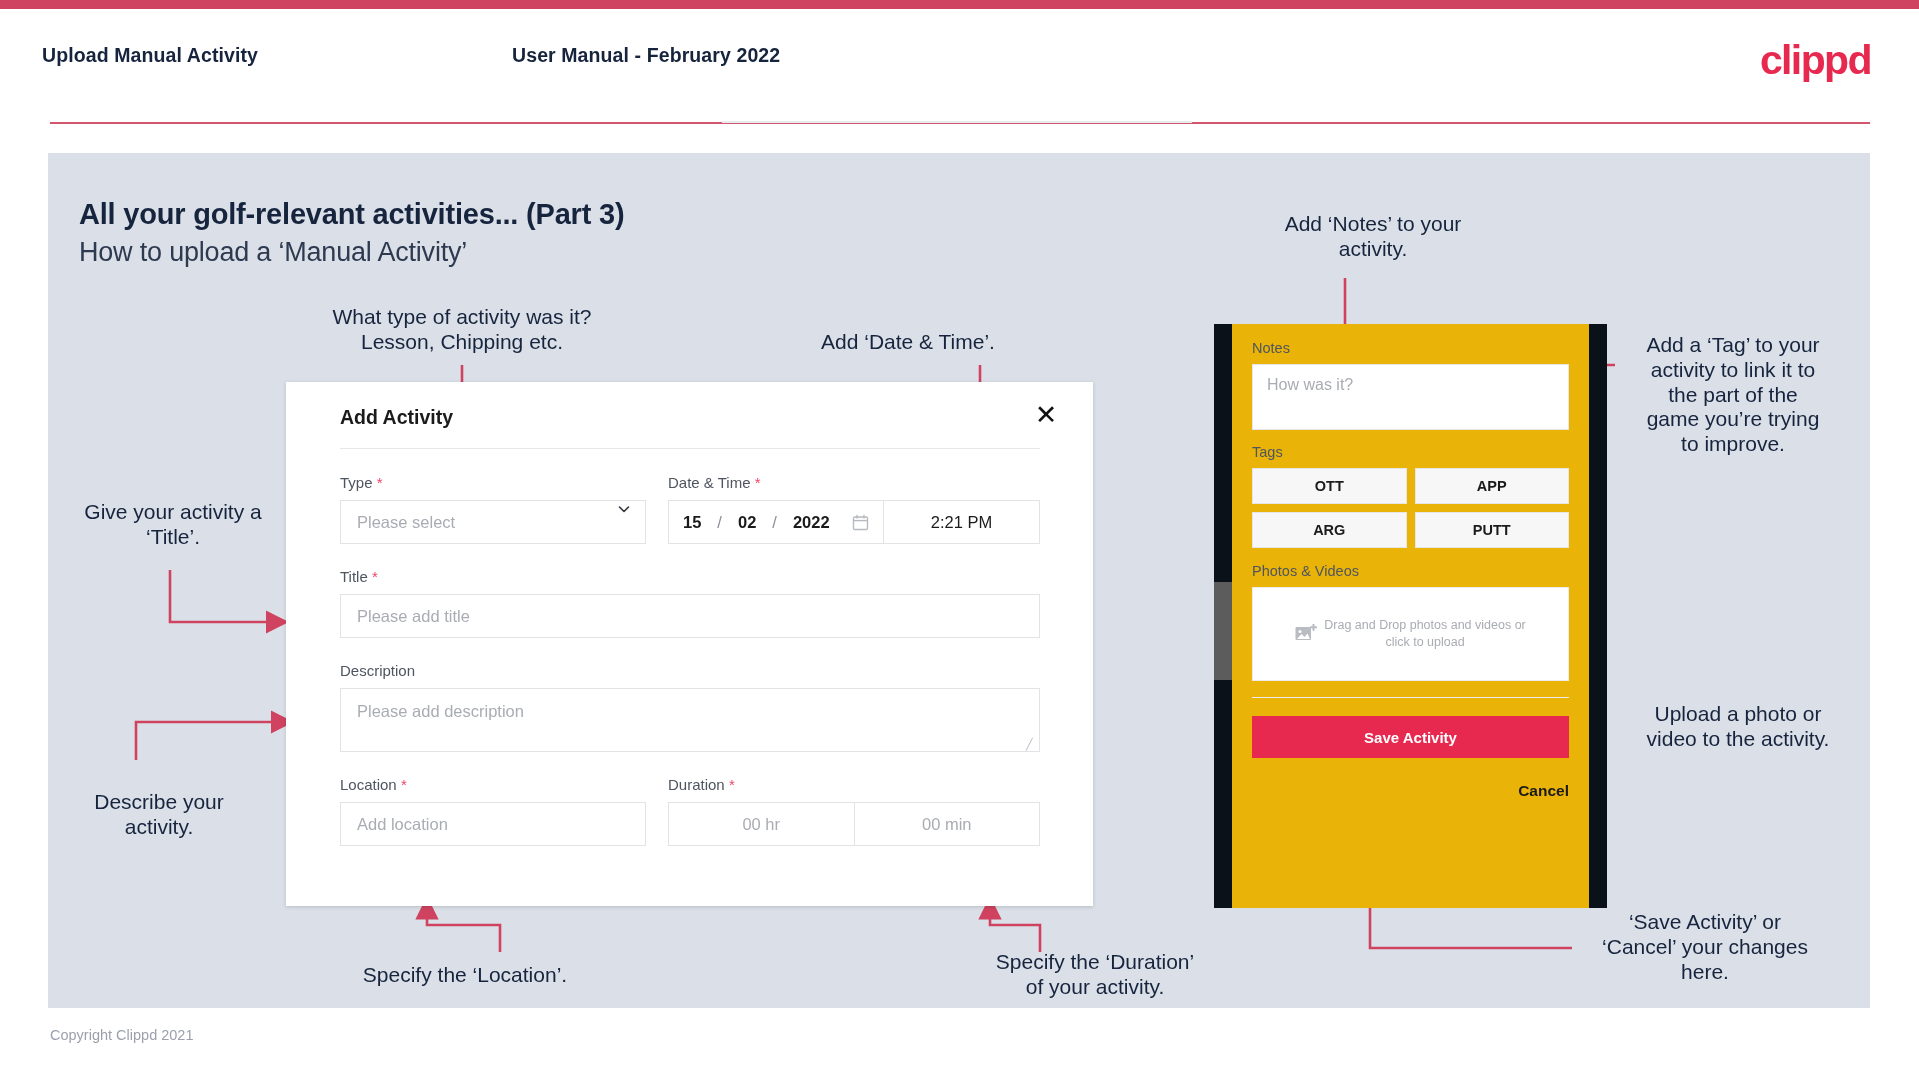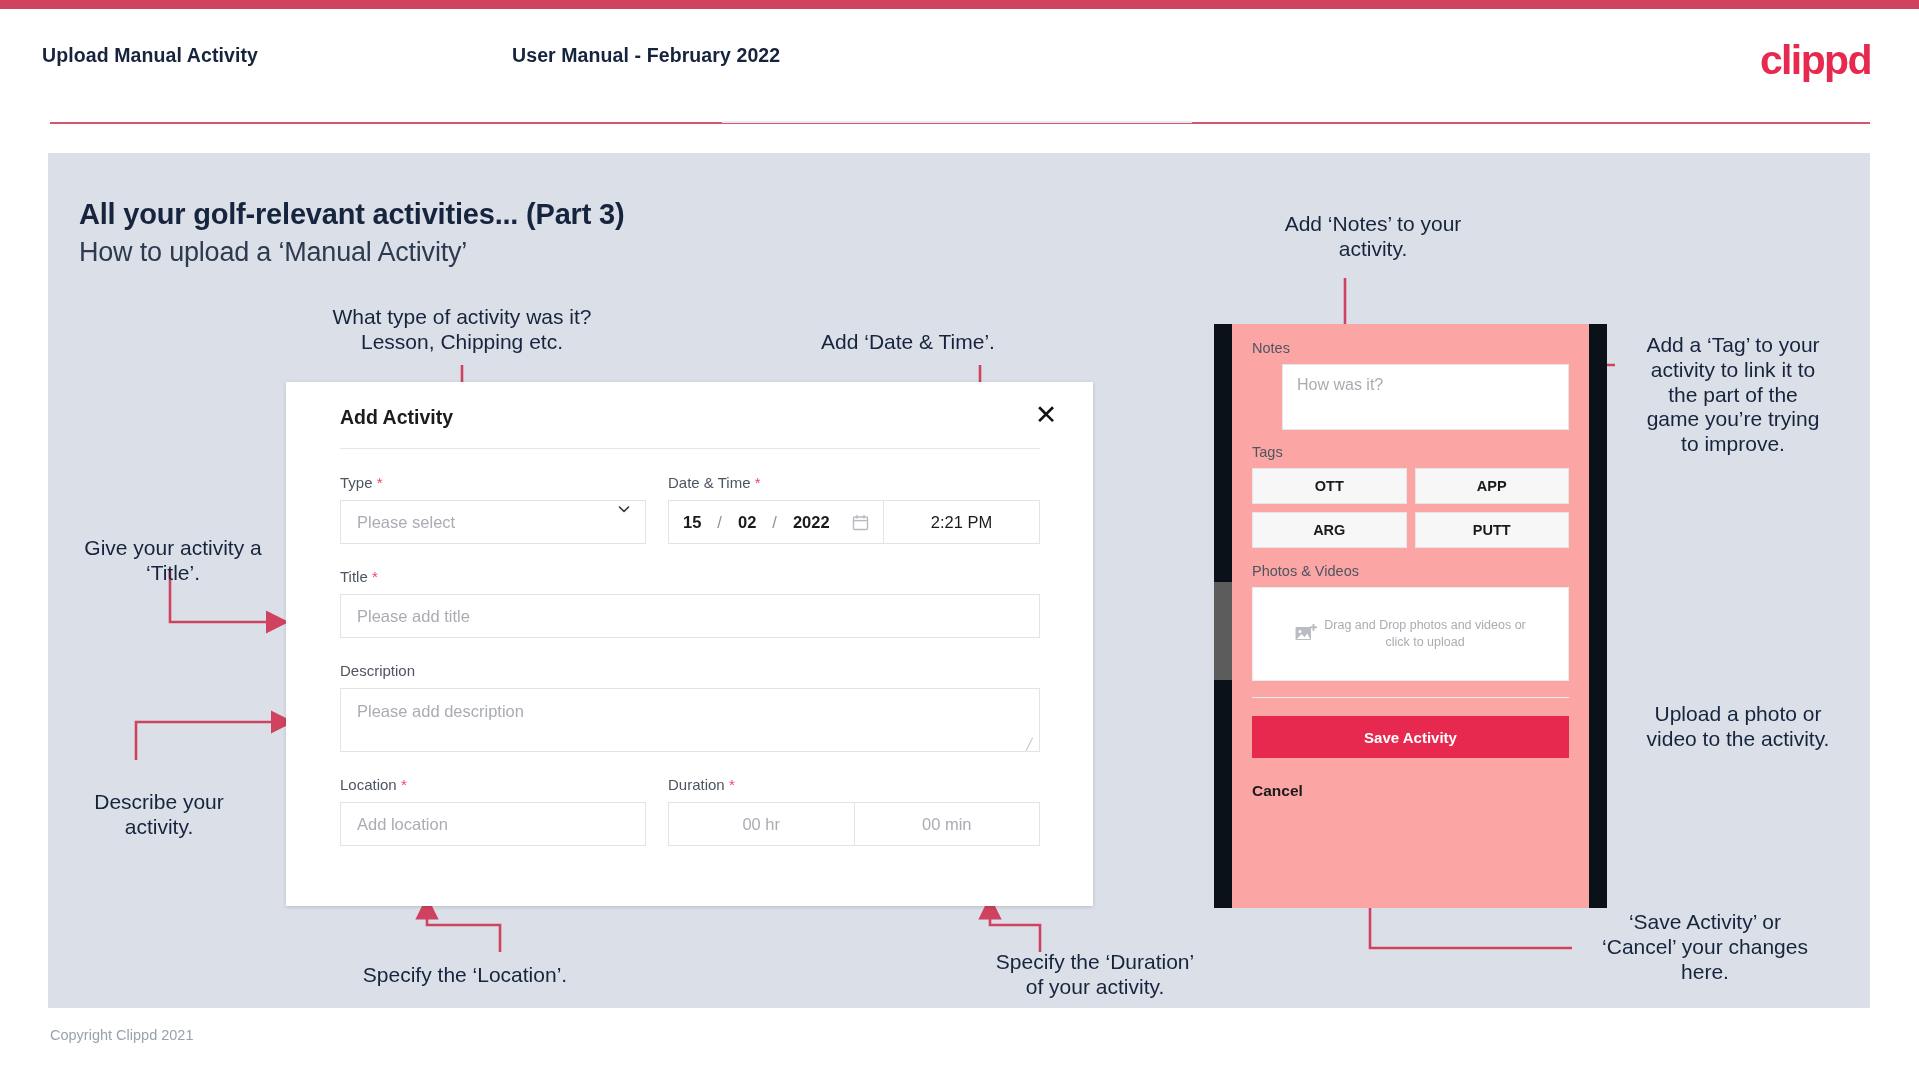--- a/index.html
+++ b/index.html
@@ -163,27 +163,27 @@
   .phone-edge-l .btn1 {
     position: absolute; left: 0; top: 258px; width: 18px; height: 98px;
     background: #5c5c5c;
   }
   .phone-edge-r {
     position: absolute; right: 0; top: 0; width: 18px; height: 584px;
     background: #0b1118;
   }
   .phone-screen {
     position: absolute; left: 18px; top: 0; width: 357px; height: 584px;
-    background: #fca5a5; overflow: hidden;
+    background: #eab308; overflow: hidden;
   }
   .ps-pad { padding: 16px 20px 0 20px; }
   .ps-lbl { font-size: 14.5px; color: #4e5560; margin-bottom: 8px; }
   .notes-box {
     height: 66px; border: 1px solid #e6e6e6; background: #fff;
-    padding: 11px 14px; font-size: 16px; color: #a9acb2; margin-left: 30px;
+    padding: 11px 14px; font-size: 16px; color: #a9acb2;
   }
   .tags-grid {
     display: grid; grid-template-columns: 1fr 1fr; gap: 8px;
   }
   .tag {
     height: 36px; border: 1px solid #e6e6e6; background: #f7f7f7;
     display: flex; align-items: center; justify-content: center;
     font-size: 14.5px; font-weight: 700; color: #1b1b1b;
   }
   .pv-box {
@@ -194,21 +194,21 @@
   .pv-txt {
     font-size: 12.5px; color: #a9acb2; text-align: center; line-height: 1.35;
   }
   .ps-rule { height: 1px; background: #ececec; margin: 16px 0 0 0; }
   .save-btn {
     margin: 18px 0 0 0; height: 42px; background: #e8294f;
     display: flex; align-items: center; justify-content: center;
     color: #fff; font-size: 15px; font-weight: 700; cursor: pointer;
   }
   .cancel-btn {
-    margin-top: 24px; text-align: left;
+    margin-top: 24px; text-align: right;
     font-size: 15.5px; font-weight: 700; color: #1b1b1b; cursor: pointer;
   }
 </style>
 </head>
 <body>
 
 <div id="root">
 
   <div class="topbar"></div>
 
@@ -251,21 +251,21 @@
 
       <path d="M1572,948 L1370,948 L1370,845"></path>
     </g>
   </svg>
 
   <div class="anno" style="left:312px; top:305px; width:300px;">What type of activity was it?
 Lesson, Chipping etc.</div>
 
   <div class="anno" style="left:788px; top:330px; width:240px;">Add ‘Date &amp; Time’.</div>
 
-  <div class="anno" style="left:48px; top:536px; width:250px;">Give your activity a
+  <div class="anno" style="left:48px; top:500px; width:250px;">Give your activity a
 ‘Title’.</div>
 
   <div class="anno" style="left:48px; top:790px; width:222px;">Describe your
 activity.</div>
 
   <div class="anno" style="left:330px; top:963px; width:270px;">Specify the ‘Location’.</div>
 
   <div class="anno" style="left:960px; top:950px; width:270px;">Specify the ‘Duration’
 of your activity.</div>
 

